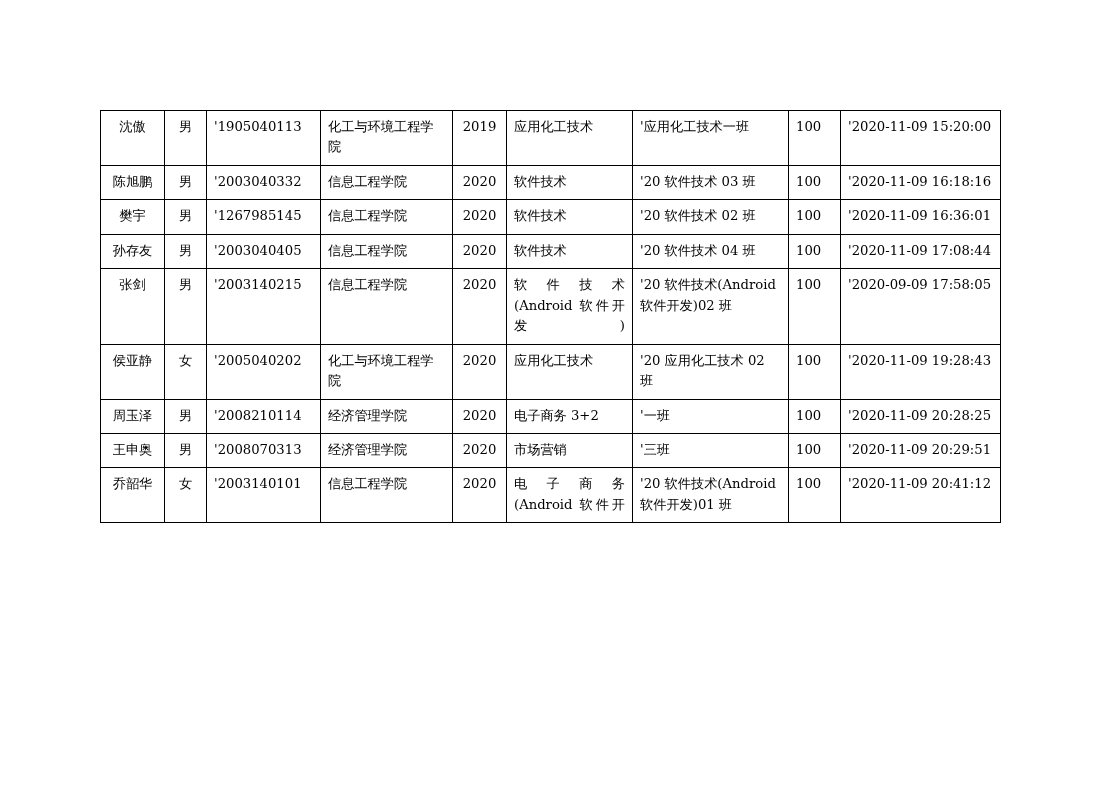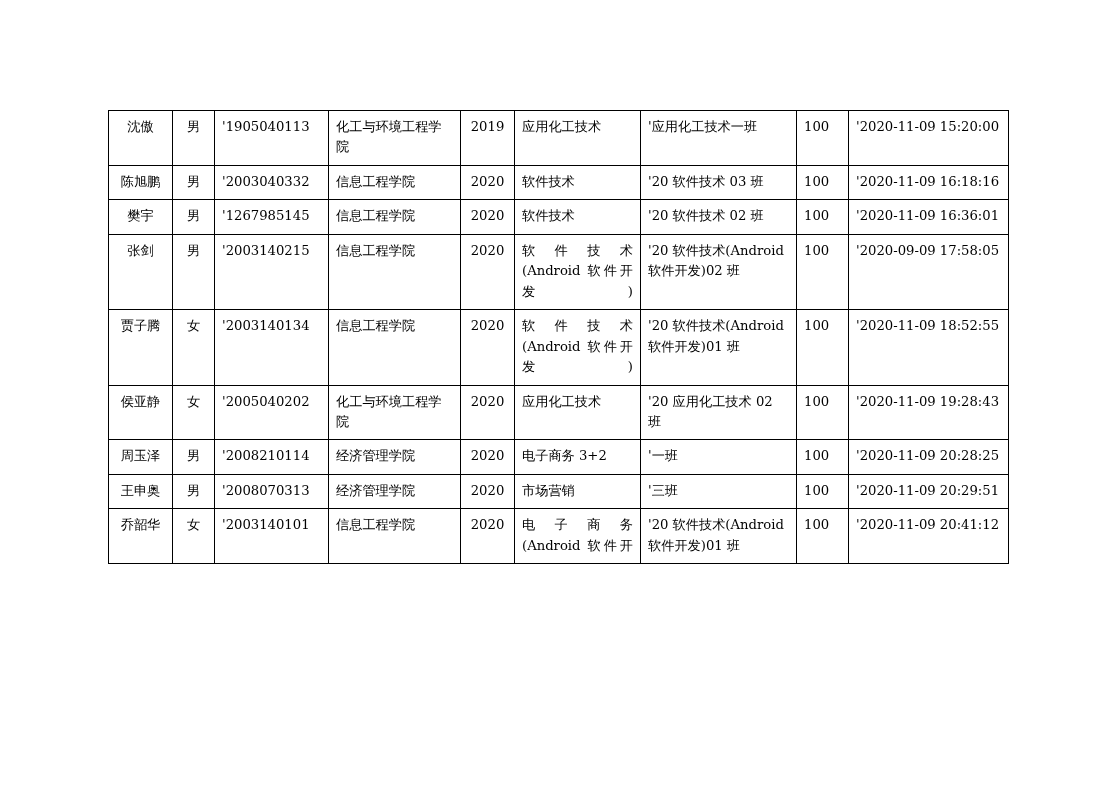--- a/index.html
+++ b/index.html
@@ -15,21 +15,21 @@
     overflow: hidden;
   }
   .page {
     position: relative;
     width: 1117px;
     height: 788px;
     box-sizing: border-box;
   }
   .table-wrap {
     position: absolute;
-    left: 108px;
+    left: 100px;
     top: 110px;
     width: 900px;
   }
   table.doc-table {
     border-collapse: collapse;
     width: 900px;
     table-layout: fixed;
   }
   table.doc-table td {
     border: 1px solid #000000;
@@ -113,44 +113,44 @@
           <td class="cell-center">男</td>
           <td class="cell-left">'1267985145</td>
           <td class="cell-left">信息工程学院</td>
           <td class="cell-center">2020</td>
           <td class="cell-left">软件技术</td>
           <td class="cell-left">'20 软件技术 02 班</td>
           <td class="cell-left">100</td>
           <td class="cell-left time-cell">'2020-11-09 16:36:01</td>
         </tr>
 
+        <tr>
+          <td class="cell-center">孙存友</td>
+          <td class="cell-center">男</td>
+          <td class="cell-left">'2003040405</td>
+          <td class="cell-left">信息工程学院</td>
+          <td class="cell-center">2020</td>
+          <td class="cell-left">软件技术</td>
+          <td class="cell-left">'20 软件技术 04 班</td>
+          <td class="cell-left">100</td>
+          <td class="cell-left time-cell">'2020-11-09 17:08:44</td>
+        </tr>
 
         <tr>
           <td class="cell-center">张剑</td>
           <td class="cell-center">男</td>
           <td class="cell-left">'2003140215</td>
           <td class="cell-left">信息工程学院</td>
           <td class="cell-center">2020</td>
           <td class="cell-justify">软件技术(Android 软件开发)</td>
           <td class="cell-left">'20 软件技术(Android 软件开发)02 班</td>
           <td class="cell-left">100</td>
           <td class="cell-left time-cell">'2020-09-09 17:58:05</td>
         </tr>
 
-        <tr>
-          <td class="cell-center">贾子腾</td>
-          <td class="cell-center">女</td>
-          <td class="cell-left">'2003140134</td>
-          <td class="cell-left">信息工程学院</td>
-          <td class="cell-center">2020</td>
-          <td class="cell-justify">软件技术(Android 软件开发)</td>
-          <td class="cell-left">'20 软件技术(Android 软件开发)01 班</td>
-          <td class="cell-left">100</td>
-          <td class="cell-left time-cell">'2020-11-09 18:52:55</td>
-        </tr>
 
         <tr>
           <td class="cell-center">侯亚静</td>
           <td class="cell-center">女</td>
           <td class="cell-left">'2005040202</td>
           <td class="cell-left">化工与环境工程学院</td>
           <td class="cell-center">2020</td>
           <td class="cell-left">应用化工技术</td>
           <td class="cell-left">'20 应用化工技术 02 班</td>
           <td class="cell-left">100</td>

